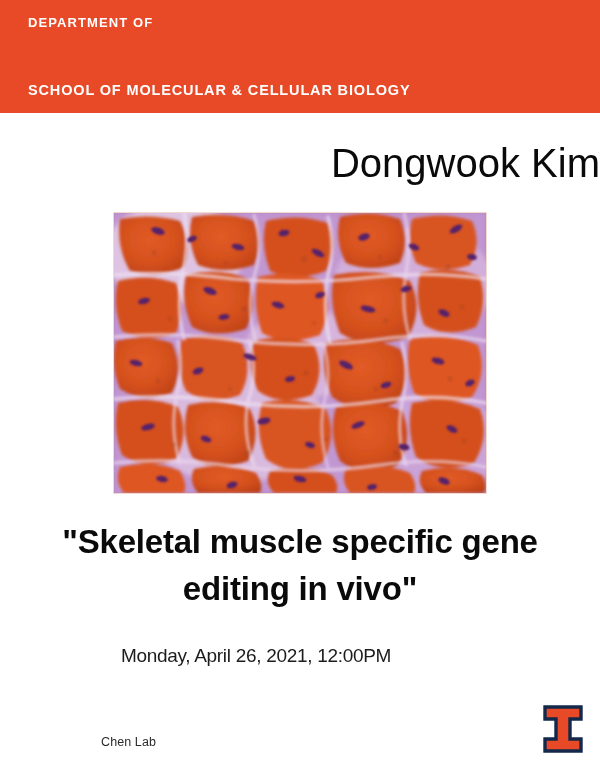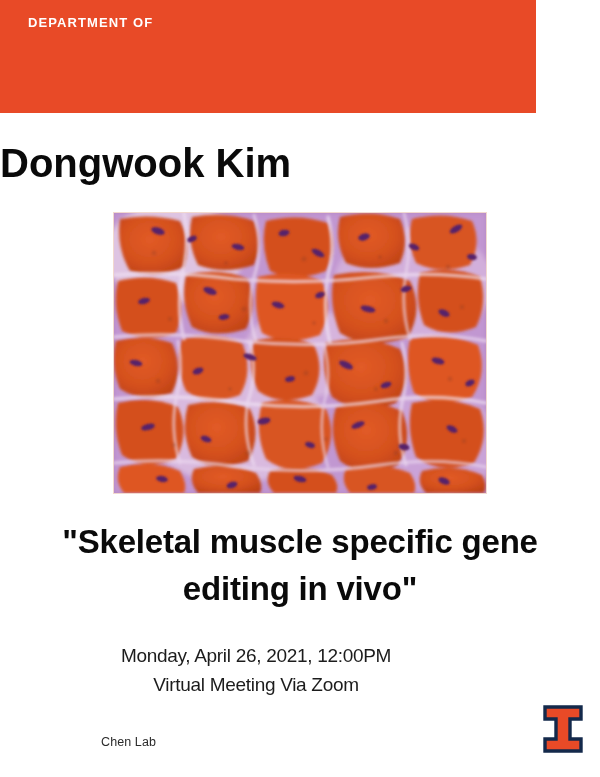--- a/index.html
+++ b/index.html
@@ -13,21 +13,21 @@
     font-family: "Liberation Sans", sans-serif;
     overflow: hidden;
     position: relative;
   }
 
   
   .banner {
     position: absolute;
     left: 0;
     top: 0;
-    width: 536px;
+    width: 600px;
     height: 113px;
     background: #E84A27;
     overflow: hidden;
   }
   .banner-dept {
     position: absolute;
     left: 28px;
     top: 16px;
     color: #ffffff;
     font-size: 13px;
@@ -58,24 +58,24 @@
     line-height: 1;
     white-space: nowrap;
   }
 
   
   .speaker-name {
     position: absolute;
     left: 0;
     top: 141px;
     width: 600px;
-    text-align: left;
+    text-align: right;
     color: #0a0a0a;
     font-size: 40px;
-    font-weight: bold;
+    font-weight: normal;
     letter-spacing: 0px;
     line-height: 1.1;
   }
 
   
   .micrograph-frame {
     position: absolute;
     left: 113px;
     top: 212px;
     width: 374px;
@@ -143,20 +143,21 @@
     top: 704px;
     width: 44px;
     height: 50px;
   }
 </style>
 </head>
 <body>
 
 <div class="banner">
   <div class="banner-dept">DEPARTMENT OF</div>
+  <div class="banner-school">SCHOOL OF MOLECULAR &amp; CELLULAR BIOLOGY</div>
 </div>
 
 <div class="speaker-name">Dongwook Kim</div>
 
 <div class="micrograph-frame">
   <svg class="micrograph-canvas" viewBox="0 0 372 280" preserveAspectRatio="none">
     <defs>
       <radialGradient id="fiberShade" cx="45%" cy="40%" r="70%">
         <stop offset="0%" stop-color="#e25b26"></stop>
         <stop offset="60%" stop-color="#d4501d"></stop>
@@ -297,21 +298,20 @@
       <circle cx="282" cy="240" r="2.4"></circle>
         <circle cx="350" cy="228" r="2.2"></circle>
     </g>
   </svg>
 </div>
 
 <div class="talk-title">"Skeletal muscle specific gene editing in vivo"</div>
 
 <div class="event-details">
   <span class="event-line">Monday, April 26, 2021, 12:00PM</span>
-  <span class="event-line">Virtual Meeting Via Zoom</span>
 </div>
 
 <div class="lab-credit">Chen Lab</div>
 
 <div class="block-i">
   <svg viewBox="0 0 44 50" width="44" height="50">
     <path d="M4 3 H40 V15 H29 V35 H40 V47 H4 V35 H15 V15 H4 Z" fill="#E84A27" stroke="#13294B" stroke-width="3.4" stroke-linejoin="miter"></path>
   </svg>
 </div>
 

